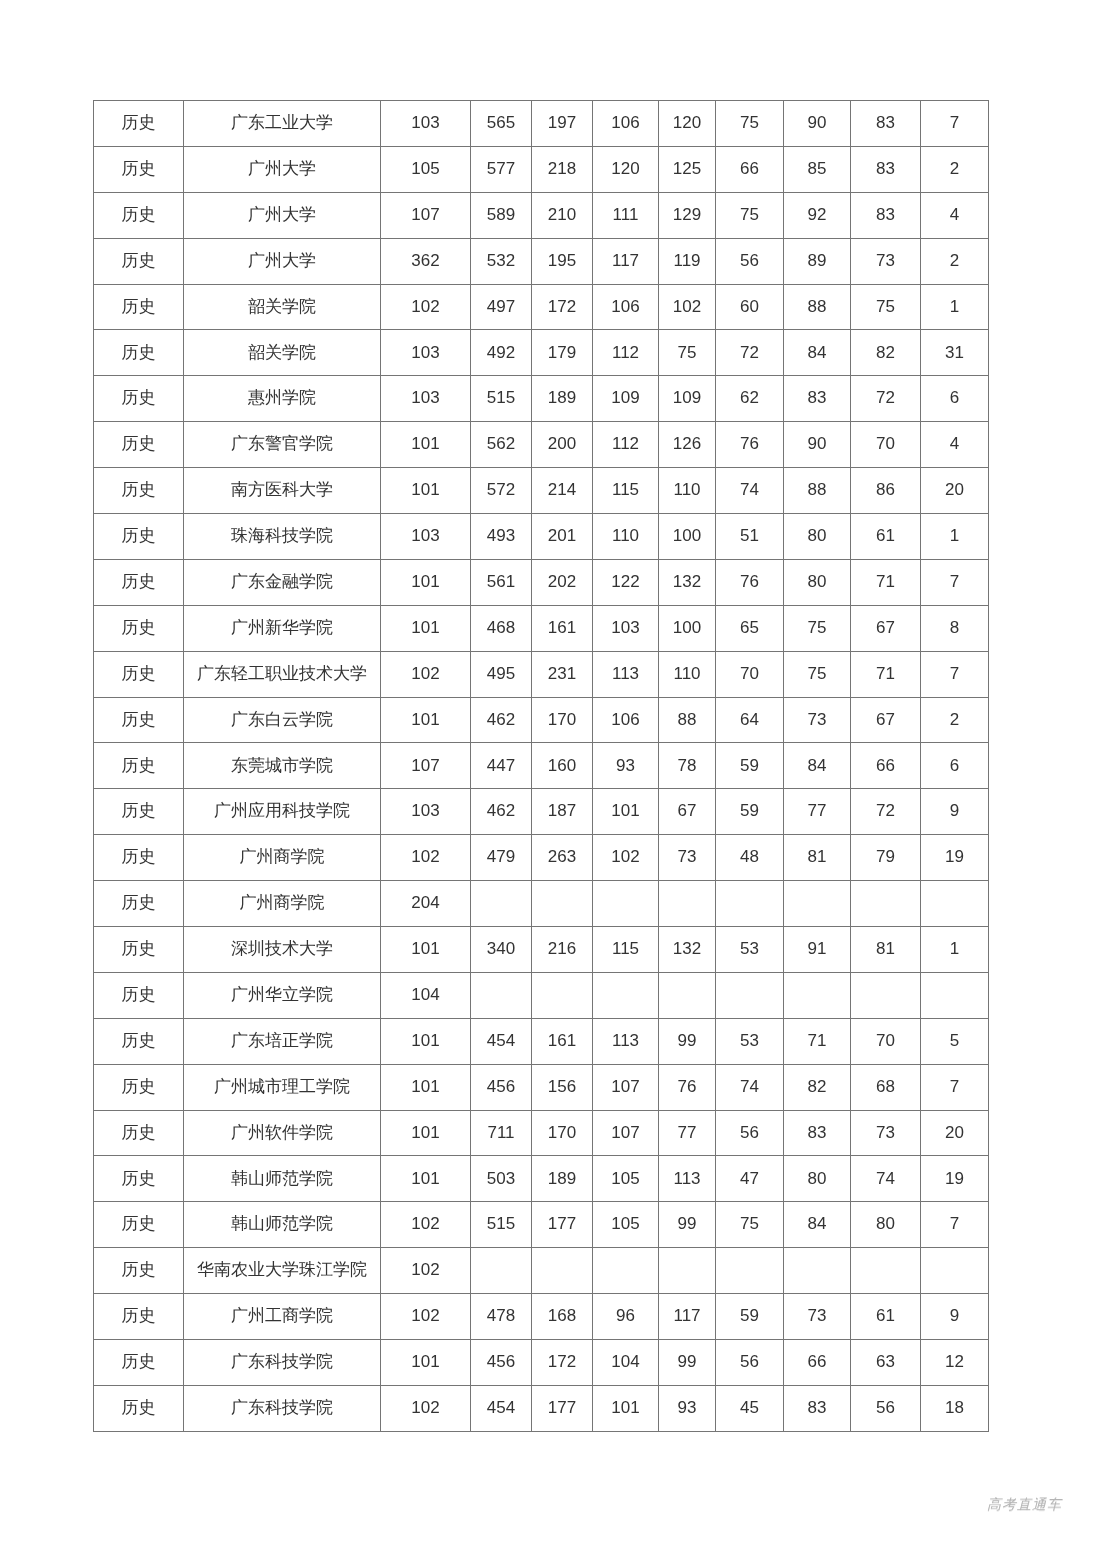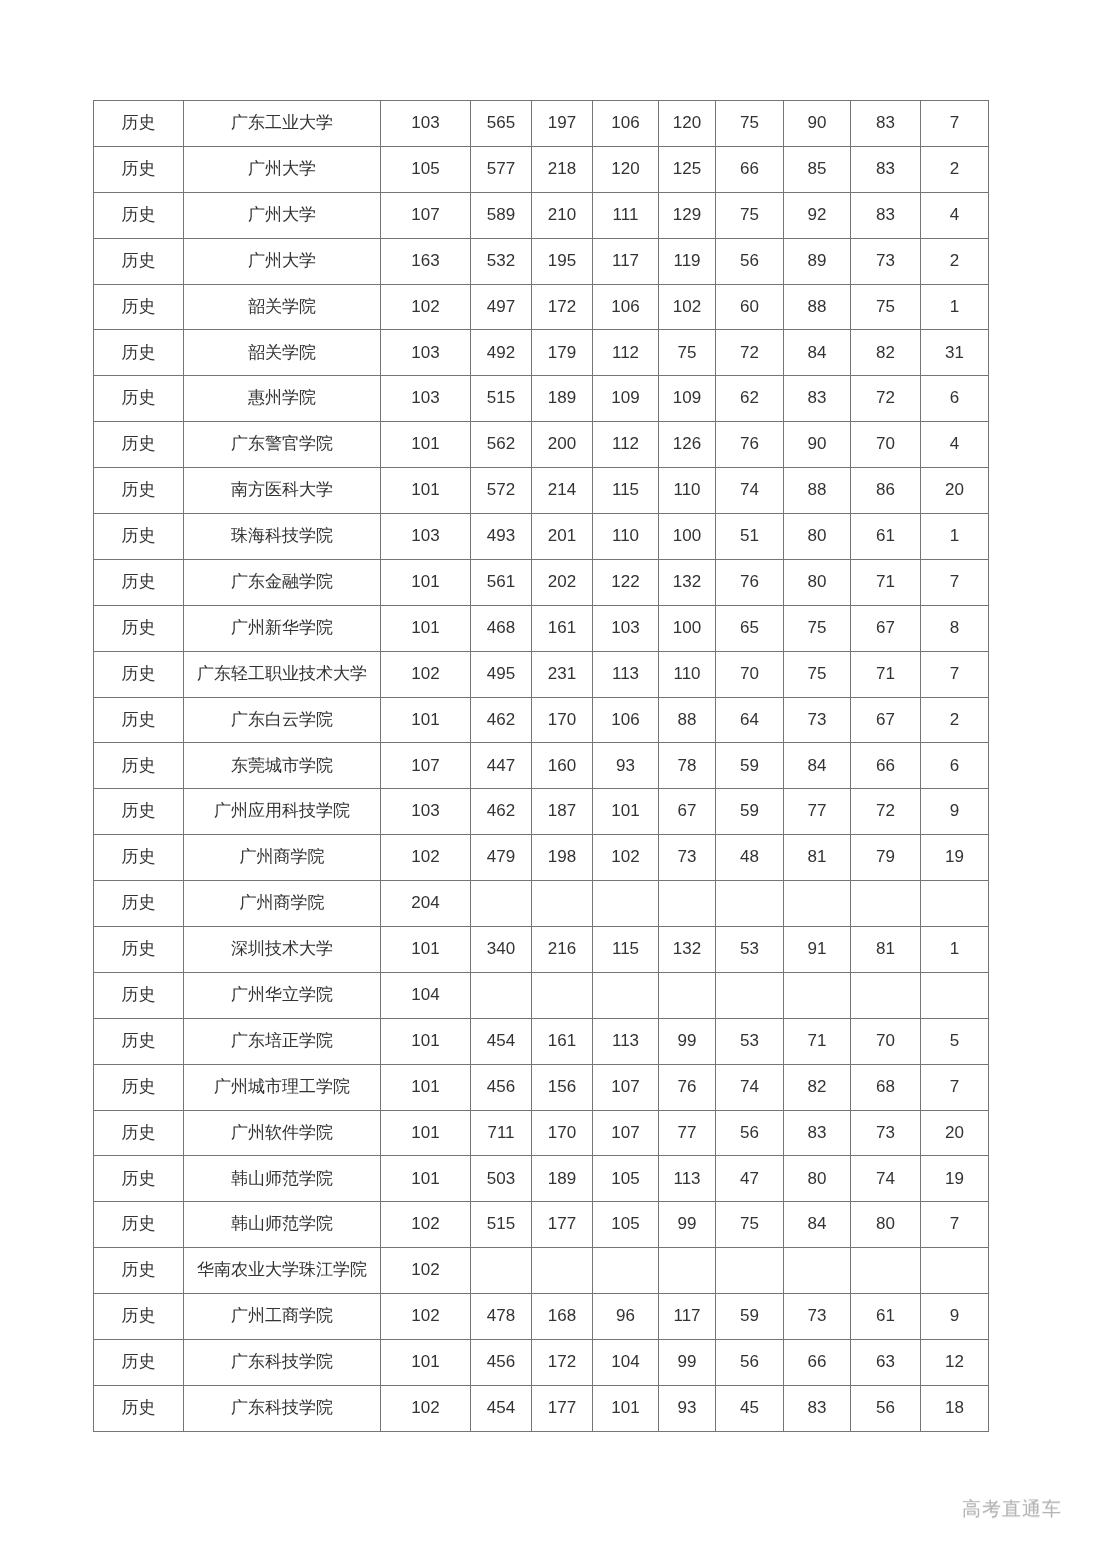--- a/index.html
+++ b/index.html
@@ -45,24 +45,25 @@
   col.c6  { width: 66px; }
   col.c7  { width: 57px; }
   col.c8  { width: 68px; }
   col.c9  { width: 67px; }
   col.c10 { width: 70px; }
   col.c11 { width: 68px; }
   .watermark {
     position: absolute;
     top: 1496px;
     right: 40px;
-    font-size: 19px;
+    font-size: 14px;
     letter-spacing: 1px;
     color: #b5b5b5;
     text-shadow: 0 1px 0 #e8e8e8;
+    font-style: italic;
   }
 </style>
 </head>
 <body>
 
 <div class="table-wrap">
   <table class="scores">
     <colgroup>
       <col class="c-subject">
         <col class="c-school">
@@ -112,21 +113,21 @@
           <td>111</td>
           <td>129</td>
           <td>75</td>
           <td>92</td>
           <td>83</td>
           <td>4</td>
         </tr>
         <tr>
           <td>历史</td>
           <td>广州大学</td>
-          <td>163</td>
+          <td>362</td>
           <td>532</td>
           <td>195</td>
           <td>117</td>
           <td>119</td>
           <td>56</td>
           <td>89</td>
           <td>73</td>
           <td>2</td>
         </tr>
         <tr>
@@ -283,21 +284,21 @@
           <td>59</td>
           <td>77</td>
           <td>72</td>
           <td>9</td>
         </tr>
         <tr>
           <td>历史</td>
           <td>广州商学院</td>
           <td>102</td>
           <td>479</td>
-          <td>198</td>
+          <td>263</td>
           <td>102</td>
           <td>73</td>
           <td>48</td>
           <td>81</td>
           <td>79</td>
           <td>19</td>
         </tr>
         <tr>
           <td>历史</td>
           <td>广州商学院</td>

